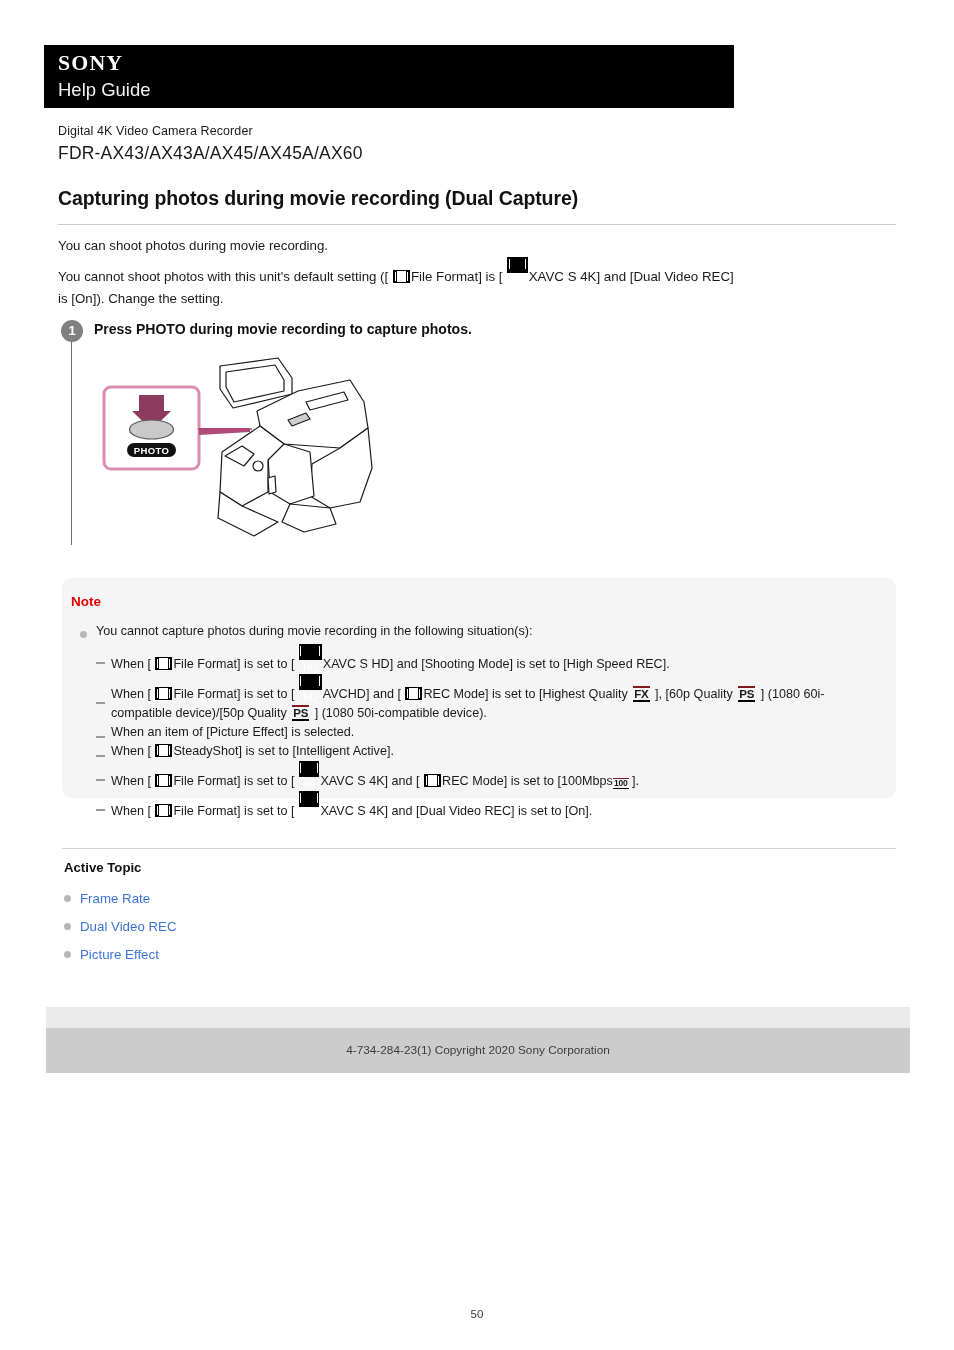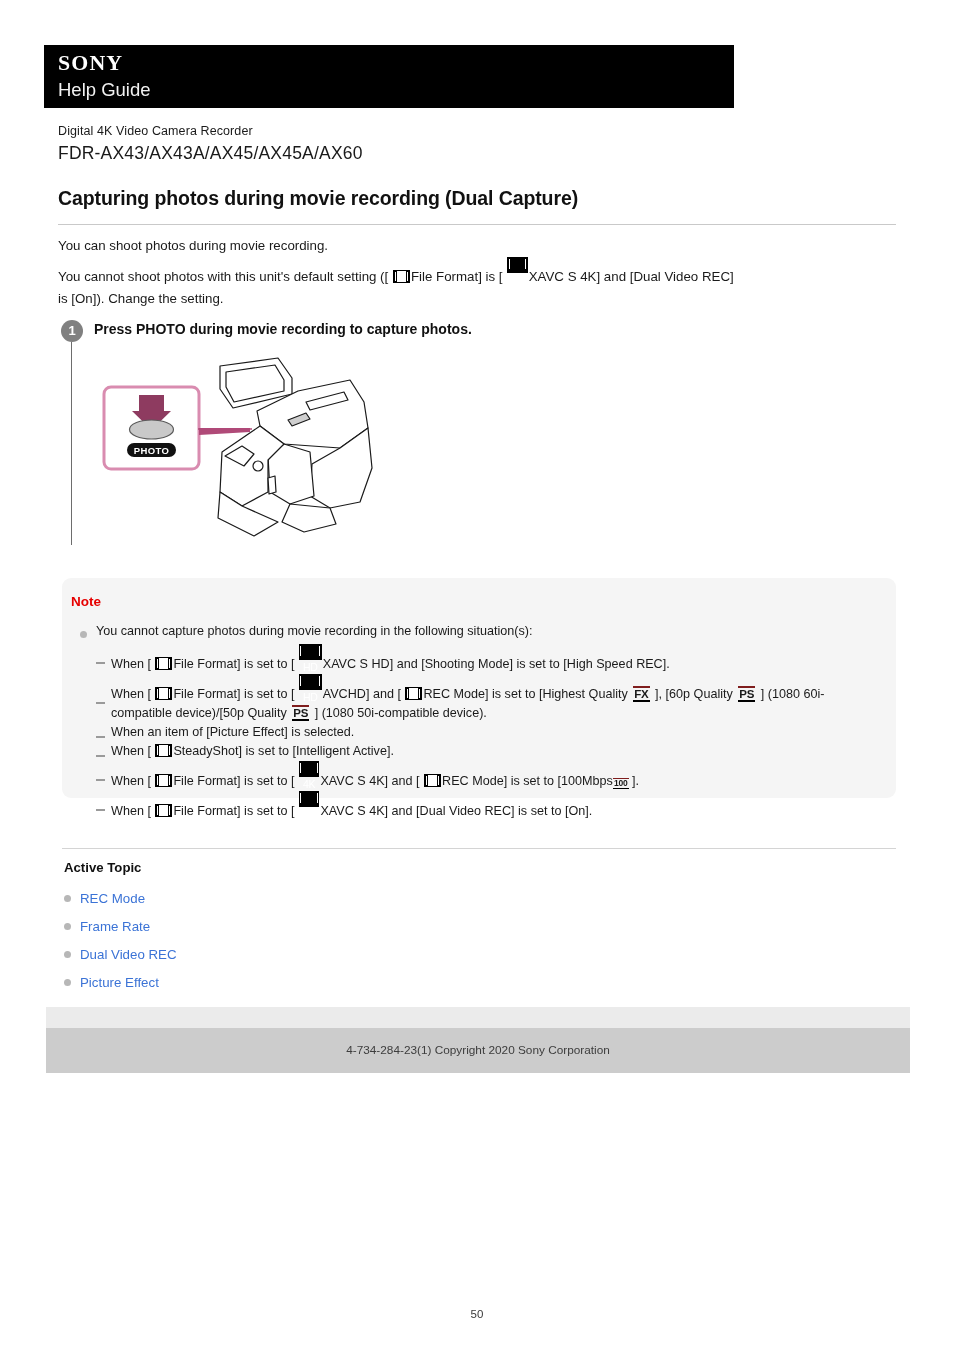--- a/index.html
+++ b/index.html
@@ -445,24 +445,20 @@
         <span class="txt">When [ <span class="film-icon"><i></i></span>File Format] is set to [ <span class="fmt-icon"><span>4K</span></span>XAVC S 4K] and [Dual Video REC] is set to [On].</span>
       </div>
     </div>
 </div>
 
 <div class="related-rule"></div>
 <div class="related-title">Active Topic</div>
 <div class="related-list" id="related-list">
     <div class="related-item">
       <span class="dot-bullet"></span>
-      <a class="related-link" href="#">REC Mode</a>
-    </div>
-    <div class="related-item">
-      <span class="dot-bullet"></span>
       <a class="related-link" href="#">Frame Rate</a>
     </div>
     <div class="related-item">
       <span class="dot-bullet"></span>
       <a class="related-link" href="#">Dual Video REC</a>
     </div>
     <div class="related-item">
       <span class="dot-bullet"></span>
       <a class="related-link" href="#">Picture Effect</a>
     </div>

